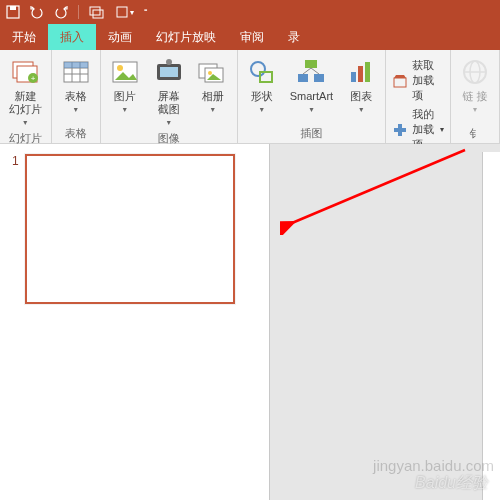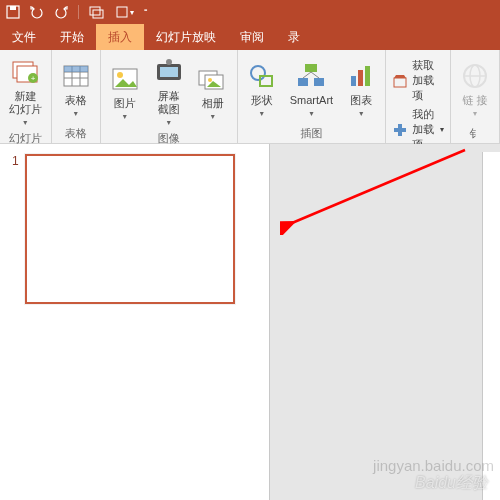--- a/index.html
+++ b/index.html
@@ -2,24 +2,24 @@
 <html><head>
 <meta charset="utf-8">
 <style>
 * { margin: 0; padding: 0; box-sizing: border-box; font-family: "Microsoft YaHei", sans-serif; }
 body { width: 500px; height: 500px; background: #e6e6e6; overflow: hidden; position: relative; }
 .titlebar { height: 24px; background: #b7472a; display: flex; align-items: center; padding: 0 6px; gap: 10px; }
 .qat-icon { color: #fff; font-size: 12px; display: flex; align-items: center; cursor: pointer; }
 .qat-sep { width: 1px; height: 14px; background: rgba(255,255,255,0.3); }
 .tabs { height: 26px; background: #b7472a; display: flex; align-items: stretch; }
 .tab { padding: 0 12px; color: #fff; font-size: 12px; display: flex; align-items: center; cursor: pointer; }
-.tab.active { background: #fdba74; color: #b7472a; }
+.tab.active { background: #5eead4; color: #b7472a; }
 .ribbon { height: 94px; background: #f3f3f3; border-bottom: 1px solid #d4d4d4; display: flex; }
 .group { border-right: 1px solid #d4d4d4; display: flex; flex-direction: column; align-items: center; justify-content: space-between; padding: 4px 6px 2px; }
-.group-items { display: flex; gap: 8px; align-items: center; flex: 1; }
+.group-items { display: flex; gap: 8px; align-items: flex-start; flex: 1; }
 .ritem { display: flex; flex-direction: column; align-items: center; gap: 2px; cursor: pointer; padding: 2px; min-width: 36px; }
 .ritem-icon { width: 32px; height: 32px; display: flex; align-items: center; justify-content: center; }
 .ritem-label { font-size: 11px; color: #444; text-align: center; line-height: 1.2; }
 .ritem-dd { font-size: 8px; color: #666; }
 .group-label { font-size: 11px; color: #666; padding-top: 2px; }
 .vgroup { display: flex; flex-direction: column; gap: 4px; padding-top: 4px; }
 .vitem { display: flex; align-items: center; gap: 4px; font-size: 11px; color: #444; cursor: pointer; }
 .vicon { width: 16px; height: 16px; display: flex; align-items: center; justify-content: center; }
 .workspace { display: flex; height: calc(500px - 144px); background: #e6e6e6; }
 .slidepanel { width: 270px; background: #fff; border-right: 1px solid #c8c8c8; padding: 10px 12px; display: flex; gap: 6px; }
@@ -61,23 +61,23 @@
   <span class="qat-icon">
       <svg width="14" height="14" viewBox="0 0 14 14">
         <rect x="2" y="2" width="10" height="10" fill="none" stroke="#fff"></rect>
       </svg>
       <span style="font-size:8px;margin-left:1px">▾</span>
     </span>
   <span class="qat-icon" style="font-size:10px">⁼</span>
 </div>
 
 <div class="tabs">
-    <div class="tab">文件</div>
     <div class="tab">开始</div>
     <div class="tab active">插入</div>
+    <div class="tab">动画</div>
     <div class="tab">幻灯片放映</div>
     <div class="tab">审阅</div>
     <div class="tab">录</div>
   </div>
 
 <div class="ribbon">
     <div class="group">
       <div class="group-items">
         <div class="ritem">
           <div class="ritem-icon">

